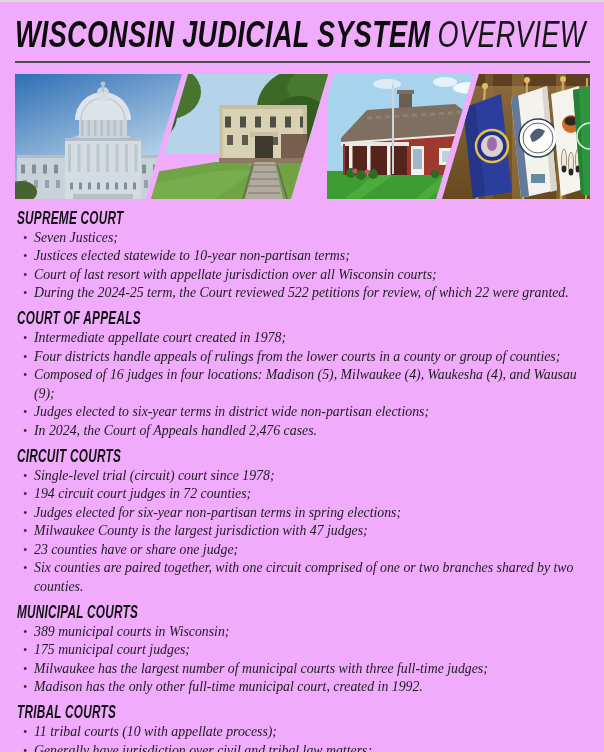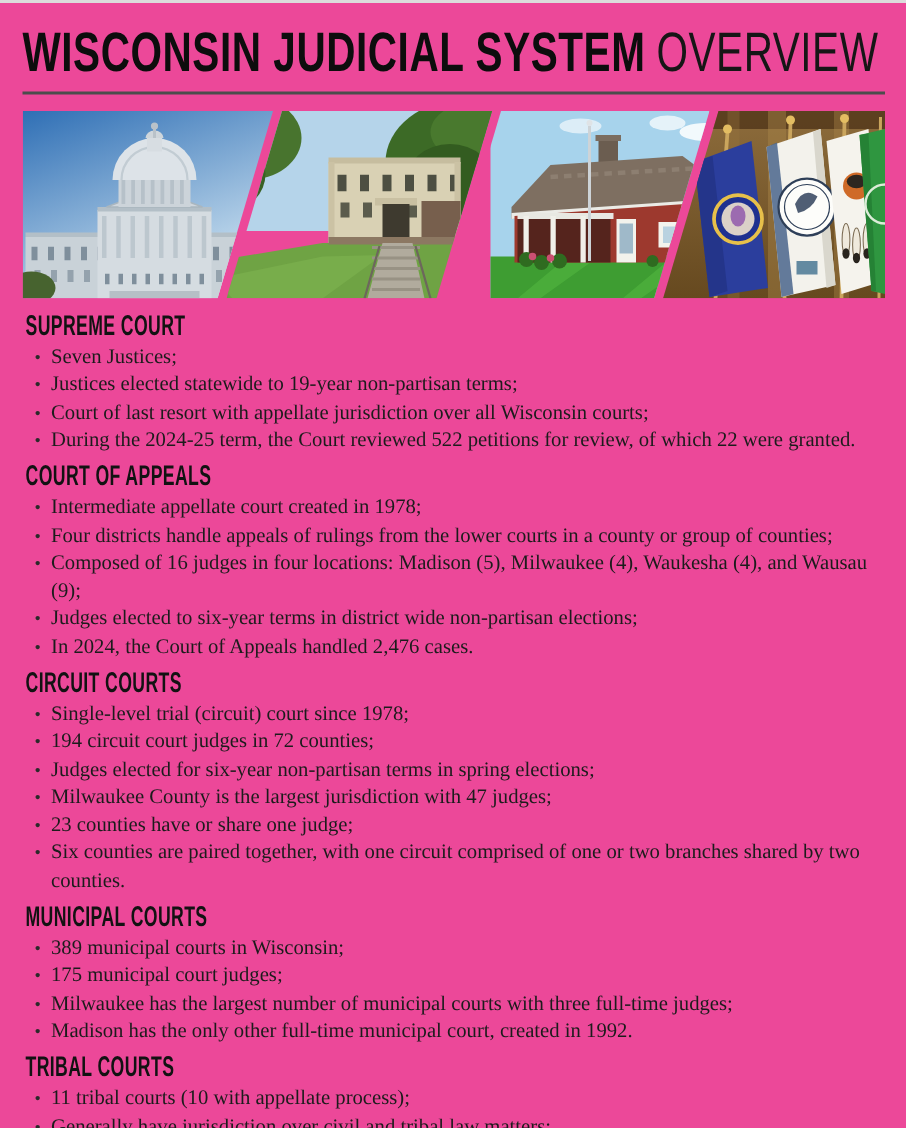--- a/index.html
+++ b/index.html
@@ -1,18 +1,18 @@
 <!DOCTYPE html>
 <html><head>
 <meta charset="utf-8">
 <style>
   html,body{margin:0;padding:0;background:#ffffff;}
   body{width:604px;height:752px;position:relative;overflow:hidden;
        font-family:"Liberation Serif", serif;color:#1c1c1c;}
-  .page{position:absolute;inset:0;background:#ec4899;border-top:2px solid #dcdcdc;}
+  .page{position:absolute;inset:0;background:#f0abfc;border-top:2px solid #dcdcdc;font-style:italic;}
 
   
   .title{position:absolute;left:15px;top:14px;white-space:nowrap;line-height:1;
          font-family:"Liberation Sans", sans-serif;font-size:37px;color:#0d0d0d;
          transform:scaleX(0.73);transform-origin:0 0;letter-spacing:0.5px;}
   .t-bold{font-weight:700;}
   .t-light{font-weight:400;margin-left:10px;color:#161616;}
   .rule{position:absolute;left:15px;top:59px;width:575px;height:2px;background:#4c4c4c;}
 
   
@@ -226,21 +226,21 @@
   <div class="content">
 
     <h2 class="sec">SUPREME COURT</h2>
     <ul class="blist">
       <li>
           <span class="bdot">•</span>
           <span class="btext">Seven Justices;</span>
         </li>
       <li>
           <span class="bdot">•</span>
-          <span class="btext">Justices elected statewide to 19-year non-partisan terms;</span>
+          <span class="btext">Justices elected statewide to 10-year non-partisan terms;</span>
         </li>
       <li>
           <span class="bdot">•</span>
           <span class="btext">Court of last resort with appellate jurisdiction over all Wisconsin courts;</span>
         </li>
       <li>
           <span class="bdot">•</span>
           <span class="btext">During the 2024-25 term, the Court reviewed 522 petitions for review, of which 22 were granted.</span>
         </li>
     </ul>

